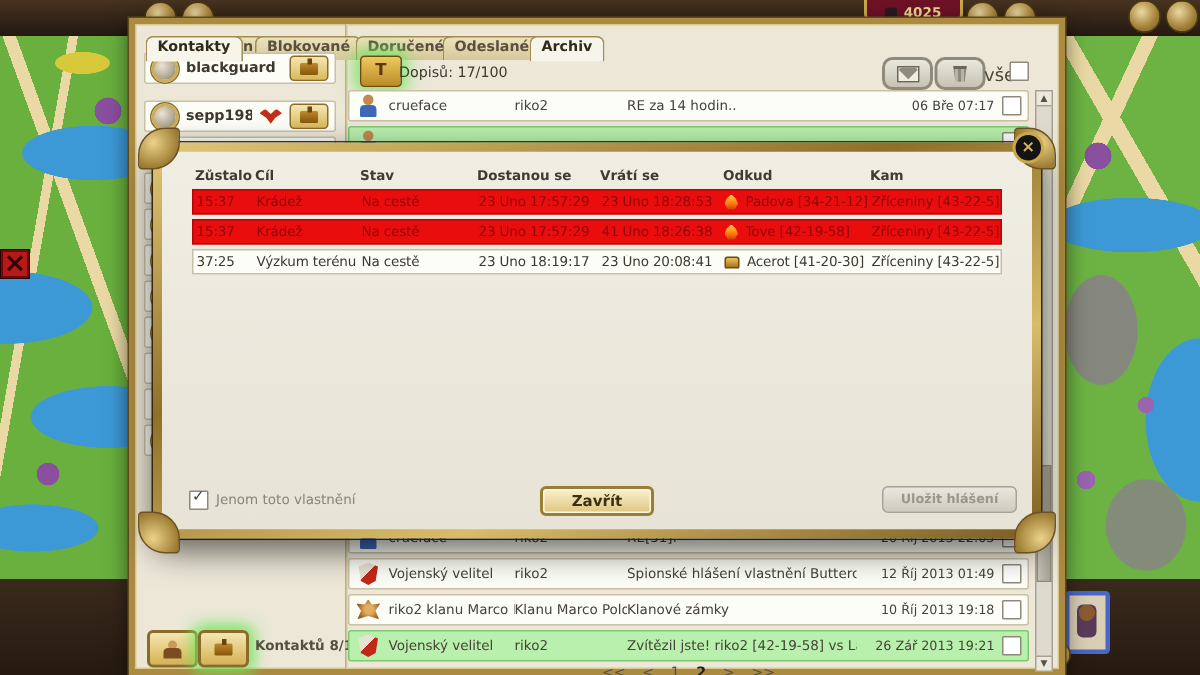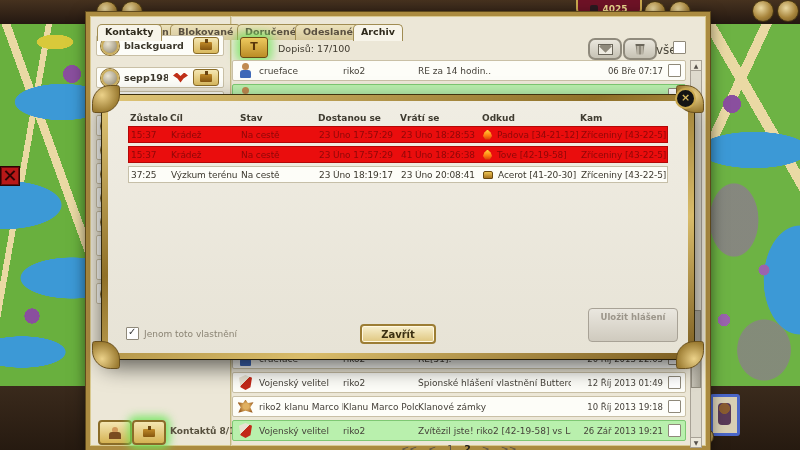--- a/index.html
+++ b/index.html
@@ -166,21 +166,21 @@
       background:linear-gradient(#ffd23a,#ff7d12 55%,#d23c06);
       clip-path:polygon(50% 0,85% 30%,100% 65%,75% 100%,25% 100%,0 65%,15% 30%)}
   .chest{width:10px;height:8px;flex:0 0 auto;background:linear-gradient(#eec654,#a87420);
       border:1px solid #6a4a10;border-radius:2px 2px 1px 1px;box-sizing:border-box}
   .chkwrap{position:absolute;left:18px;bottom:13px;display:flex;align-items:center;gap:5px;
       font-size:9px;color:#8b8474}
   .zavrit{position:absolute;left:50%;transform:translateX(-50%);bottom:9px;width:76px;height:20px;
       background:linear-gradient(#f8f0cf,#dfc67e);border:2px solid #9c7d34;border-radius:4px;
       box-shadow:inset 0 0 0 1px #fff8e0;font-size:10px;font-weight:bold;color:#3c3012;
       text-align:center;line-height:17px;box-sizing:border-box;cursor:pointer}
-  .ulozit{position:absolute;right:10px;bottom:11px;width:90px;height:34px;
+  .ulozit{position:absolute;right:10px;bottom:11px;width:90px;height:18px;
       background:linear-gradient(#eae7df,#cfcabe);border:1px solid #a8a296;border-radius:4px;
       font-size:8.5px;font-weight:bold;color:#9b958a;text-align:center;line-height:16px;box-sizing:border-box}
 </style>
 </head>
 <body>
 
 <div class="stage">
 
   <div class="map map-left"></div>
   <div class="map map-right"></div>
@@ -259,21 +259,21 @@
     <div class="fbtn glow" style="left:42px;top:404px">
         <span class="mbx"></span>
       </div>
     <div class="flabel" style="left:80px;top:410px">Kontaktů 8/100</div>
 
     <div class="tab" style="left:147px"><span>Doručené</span></div>
     <div class="tab" style="left:205px"><span>Odeslané</span></div>
     <div class="tab active" style="left:263px"><span>Archiv</span></div>
 
     <div class="mbig" style="left:150px;top:21px"></div>
-    <div class="hcount" style="left:188px;top:27px">Dopisů: 17/100</div>
+    <div class="hcount" style="left:176px;top:27px">Dopisů: 17/100</div>
     <div class="hbtn" style="left:498px;top:22px">
         <span class="env"></span>
       </div>
     <div class="hbtn" style="left:533px;top:22px">
         <span class="trs"></span>
       </div>
     <div class="smalllbl" style="left:566px;top:27px">vše</div>
     <div class="cb" style="position:absolute;left:583px;top:25px"></div>
 
     <div class="mrow" style="top:44px">

